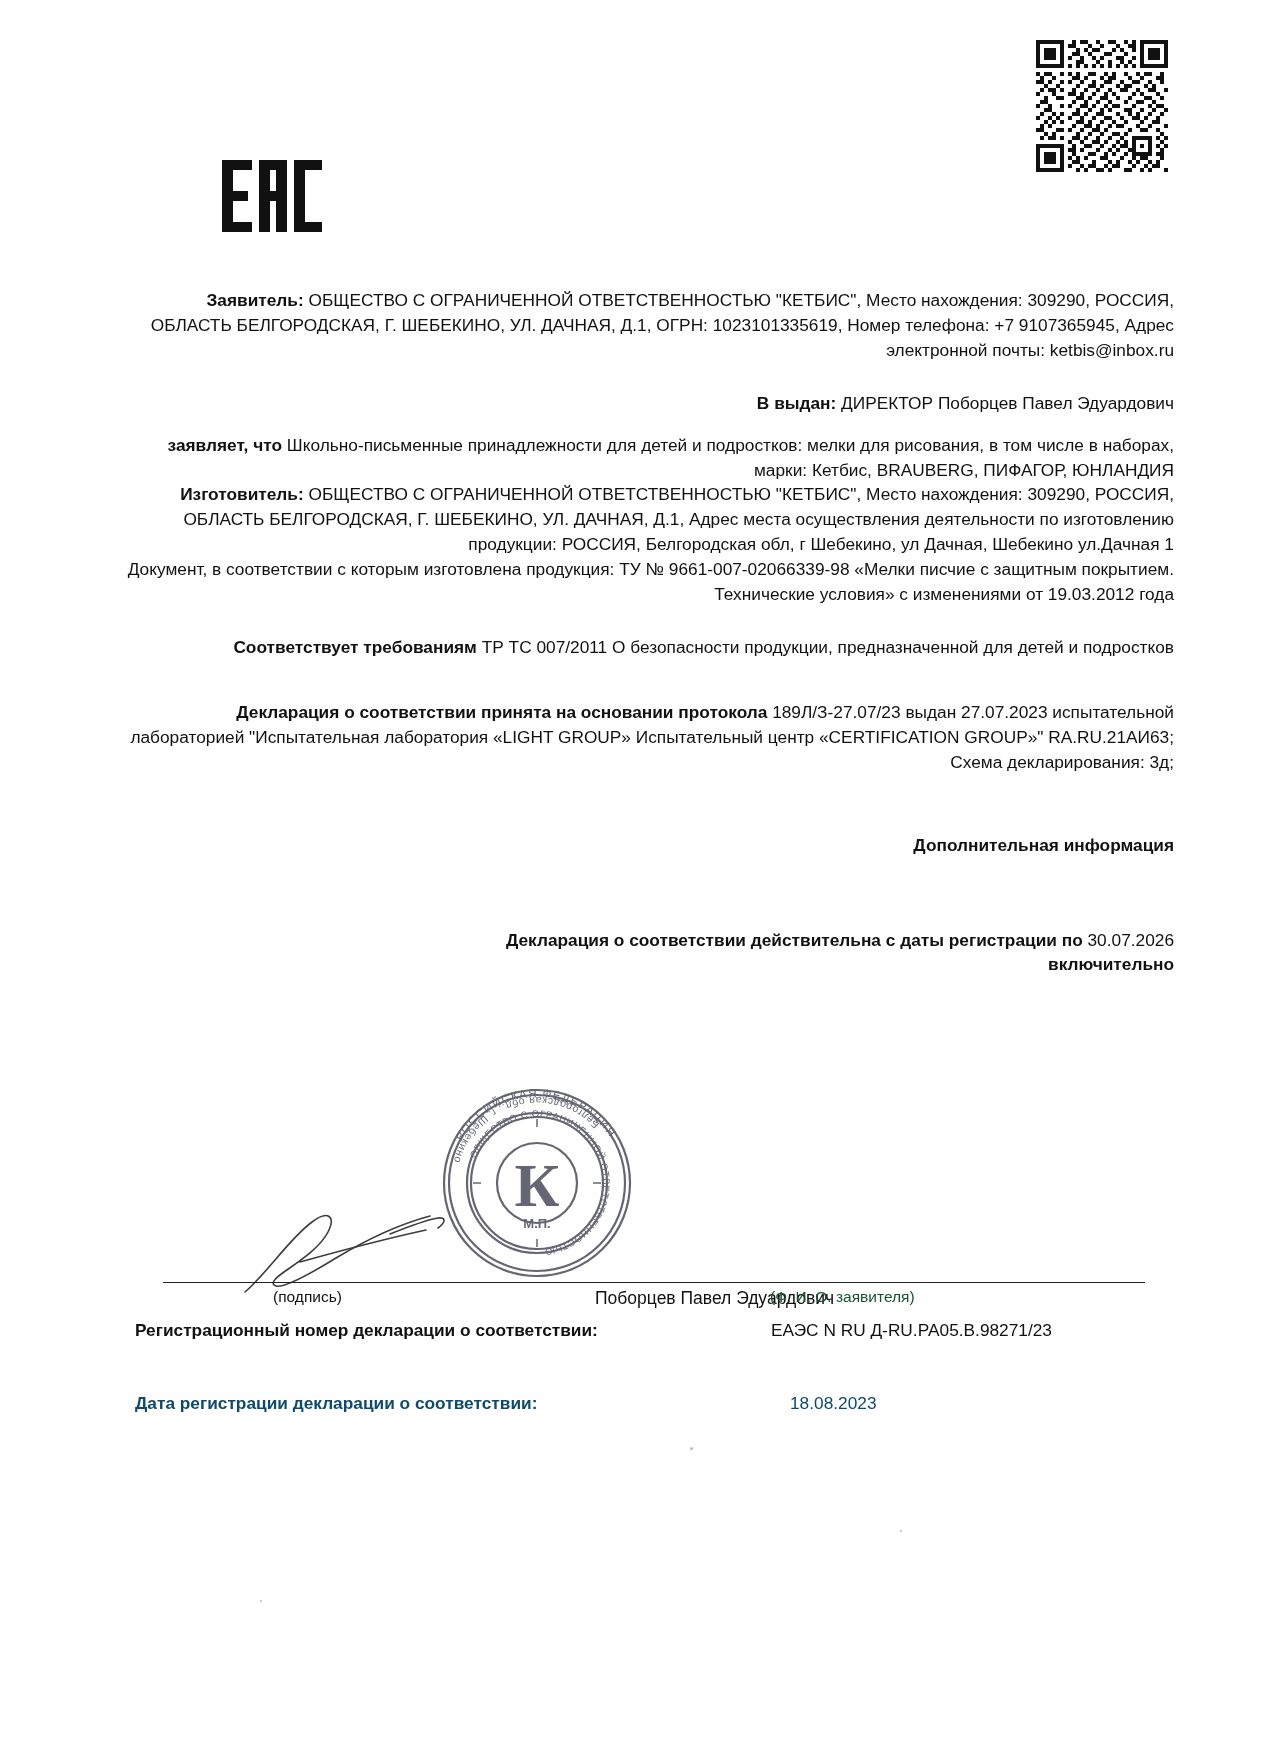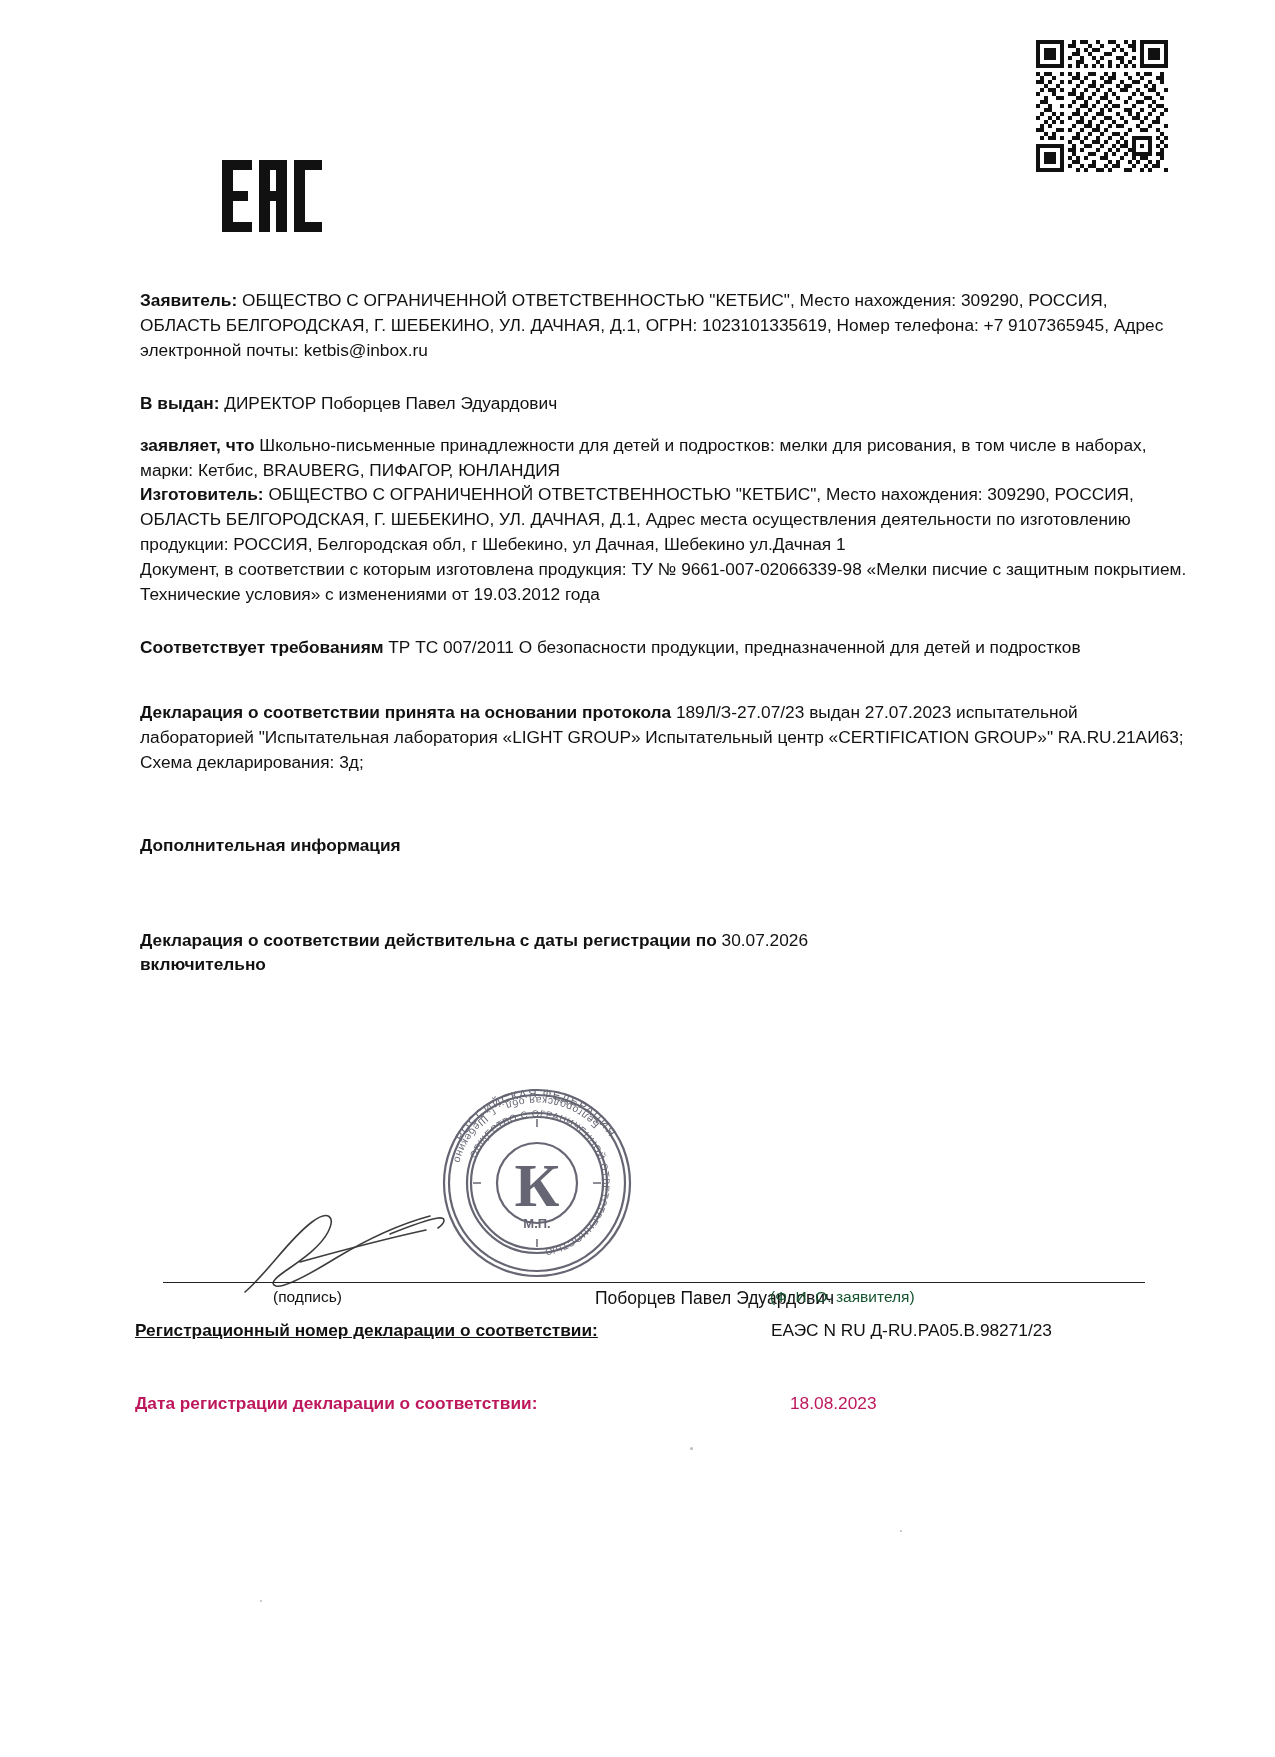--- a/index.html
+++ b/index.html
@@ -60,26 +60,27 @@
     margin-top: 17px;
     font-size: 19.5px;
     font-weight: bold;
     letter-spacing: 0.4px;
     color: #111;
   }
 
   
   .body {
     position: absolute;
-    left: 140px;
+    left: 124px;
     top: 288px;
     width: 1050px;
     font-size: 17.3px;
     line-height: 1.44;
     color: #111;
+    text-align: right;
   }
   .para { margin-bottom: 0; }
   .gap-sm { height: 17px; }
   .gap-md { height: 28px; }
   .gap-lg { height: 40px; }
   .b { font-weight: bold; }
 
   
   .stamp {
     position: absolute;
@@ -130,32 +131,31 @@
   }
 
   
   .reg-row {
     position: absolute;
     left: 135px;
     top: 1320px;
     width: 1060px;
     font-size: 17.3px;
     color: #111;
-    text-decoration: underline;
   }
   .reg-row .lbl { font-weight: bold; }
   .reg-row .val { position: absolute; left: 636px; top: 0; font-weight: normal; }
 
   .date-row {
     position: absolute;
     left: 135px;
     top: 1393px;
     width: 1060px;
     font-size: 17.3px;
-    color: #be185d;
+    color: #0c4a6e;
   }
   .date-row .lbl { font-weight: bold; }
   .date-row .val { position: absolute; left: 655px; top: 0; font-weight: normal; }
 
   .speck { position: absolute; background: #bbb; border-radius: 50%; }
 </style>
 </head>
 <body>
 
 <div class="page">

